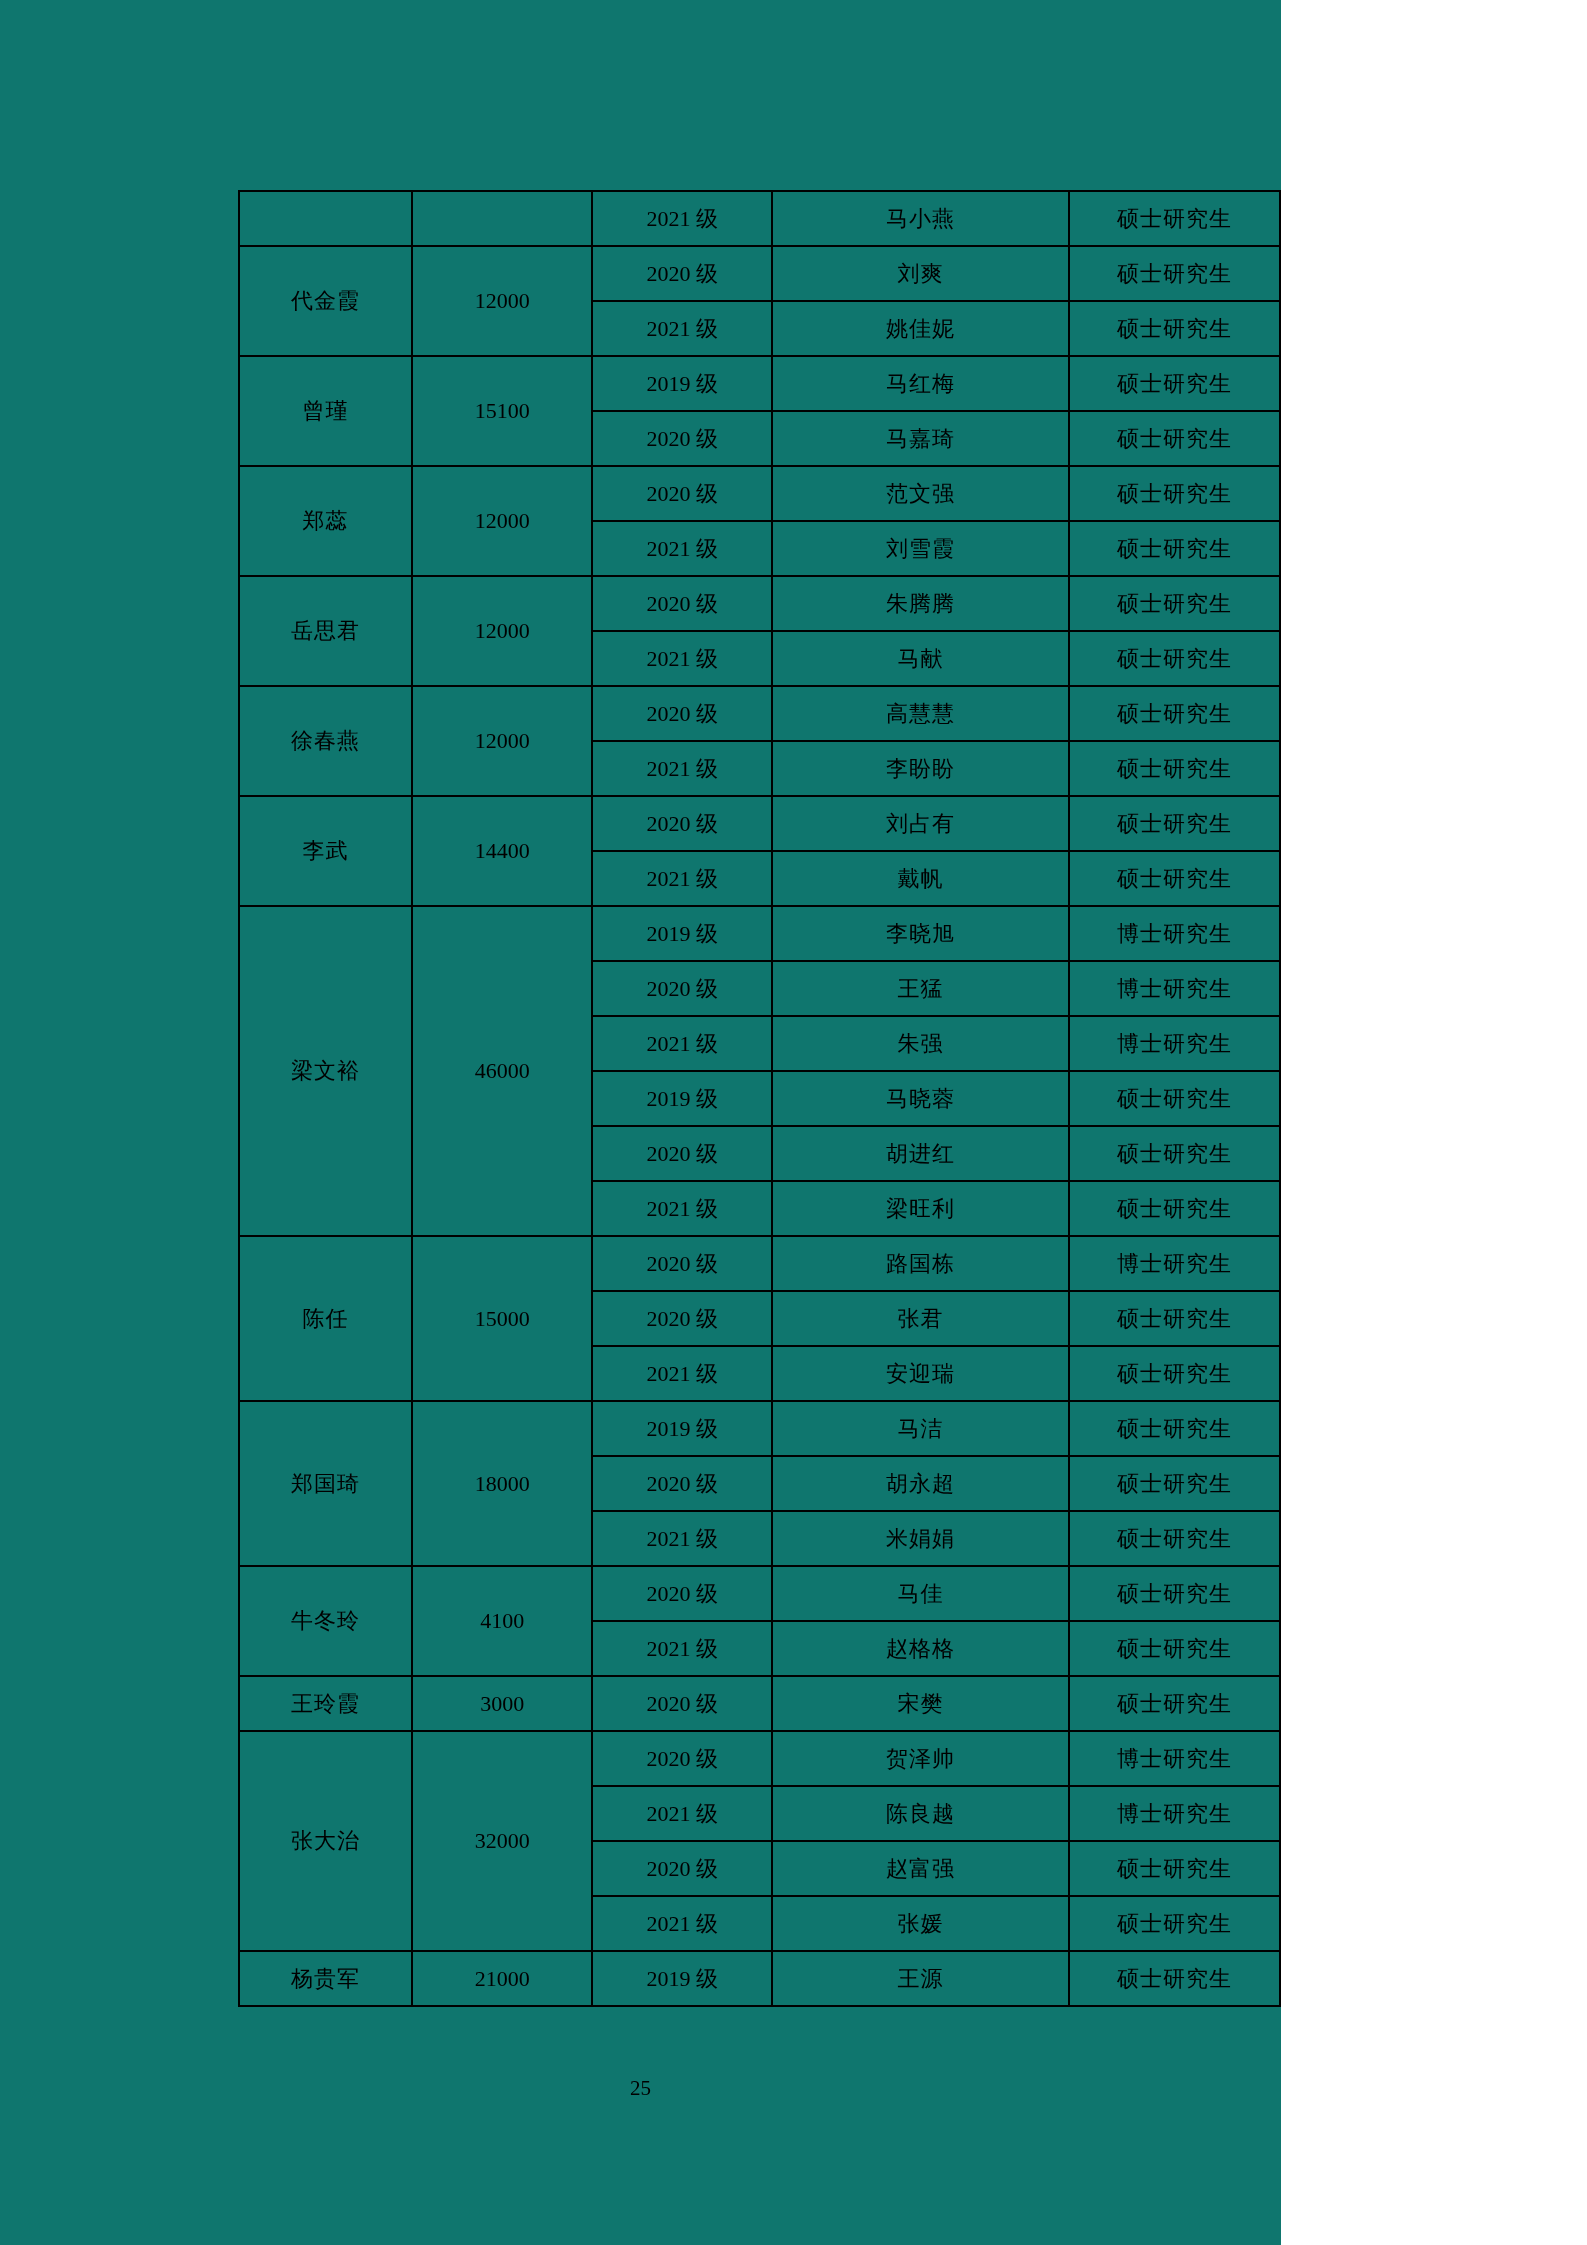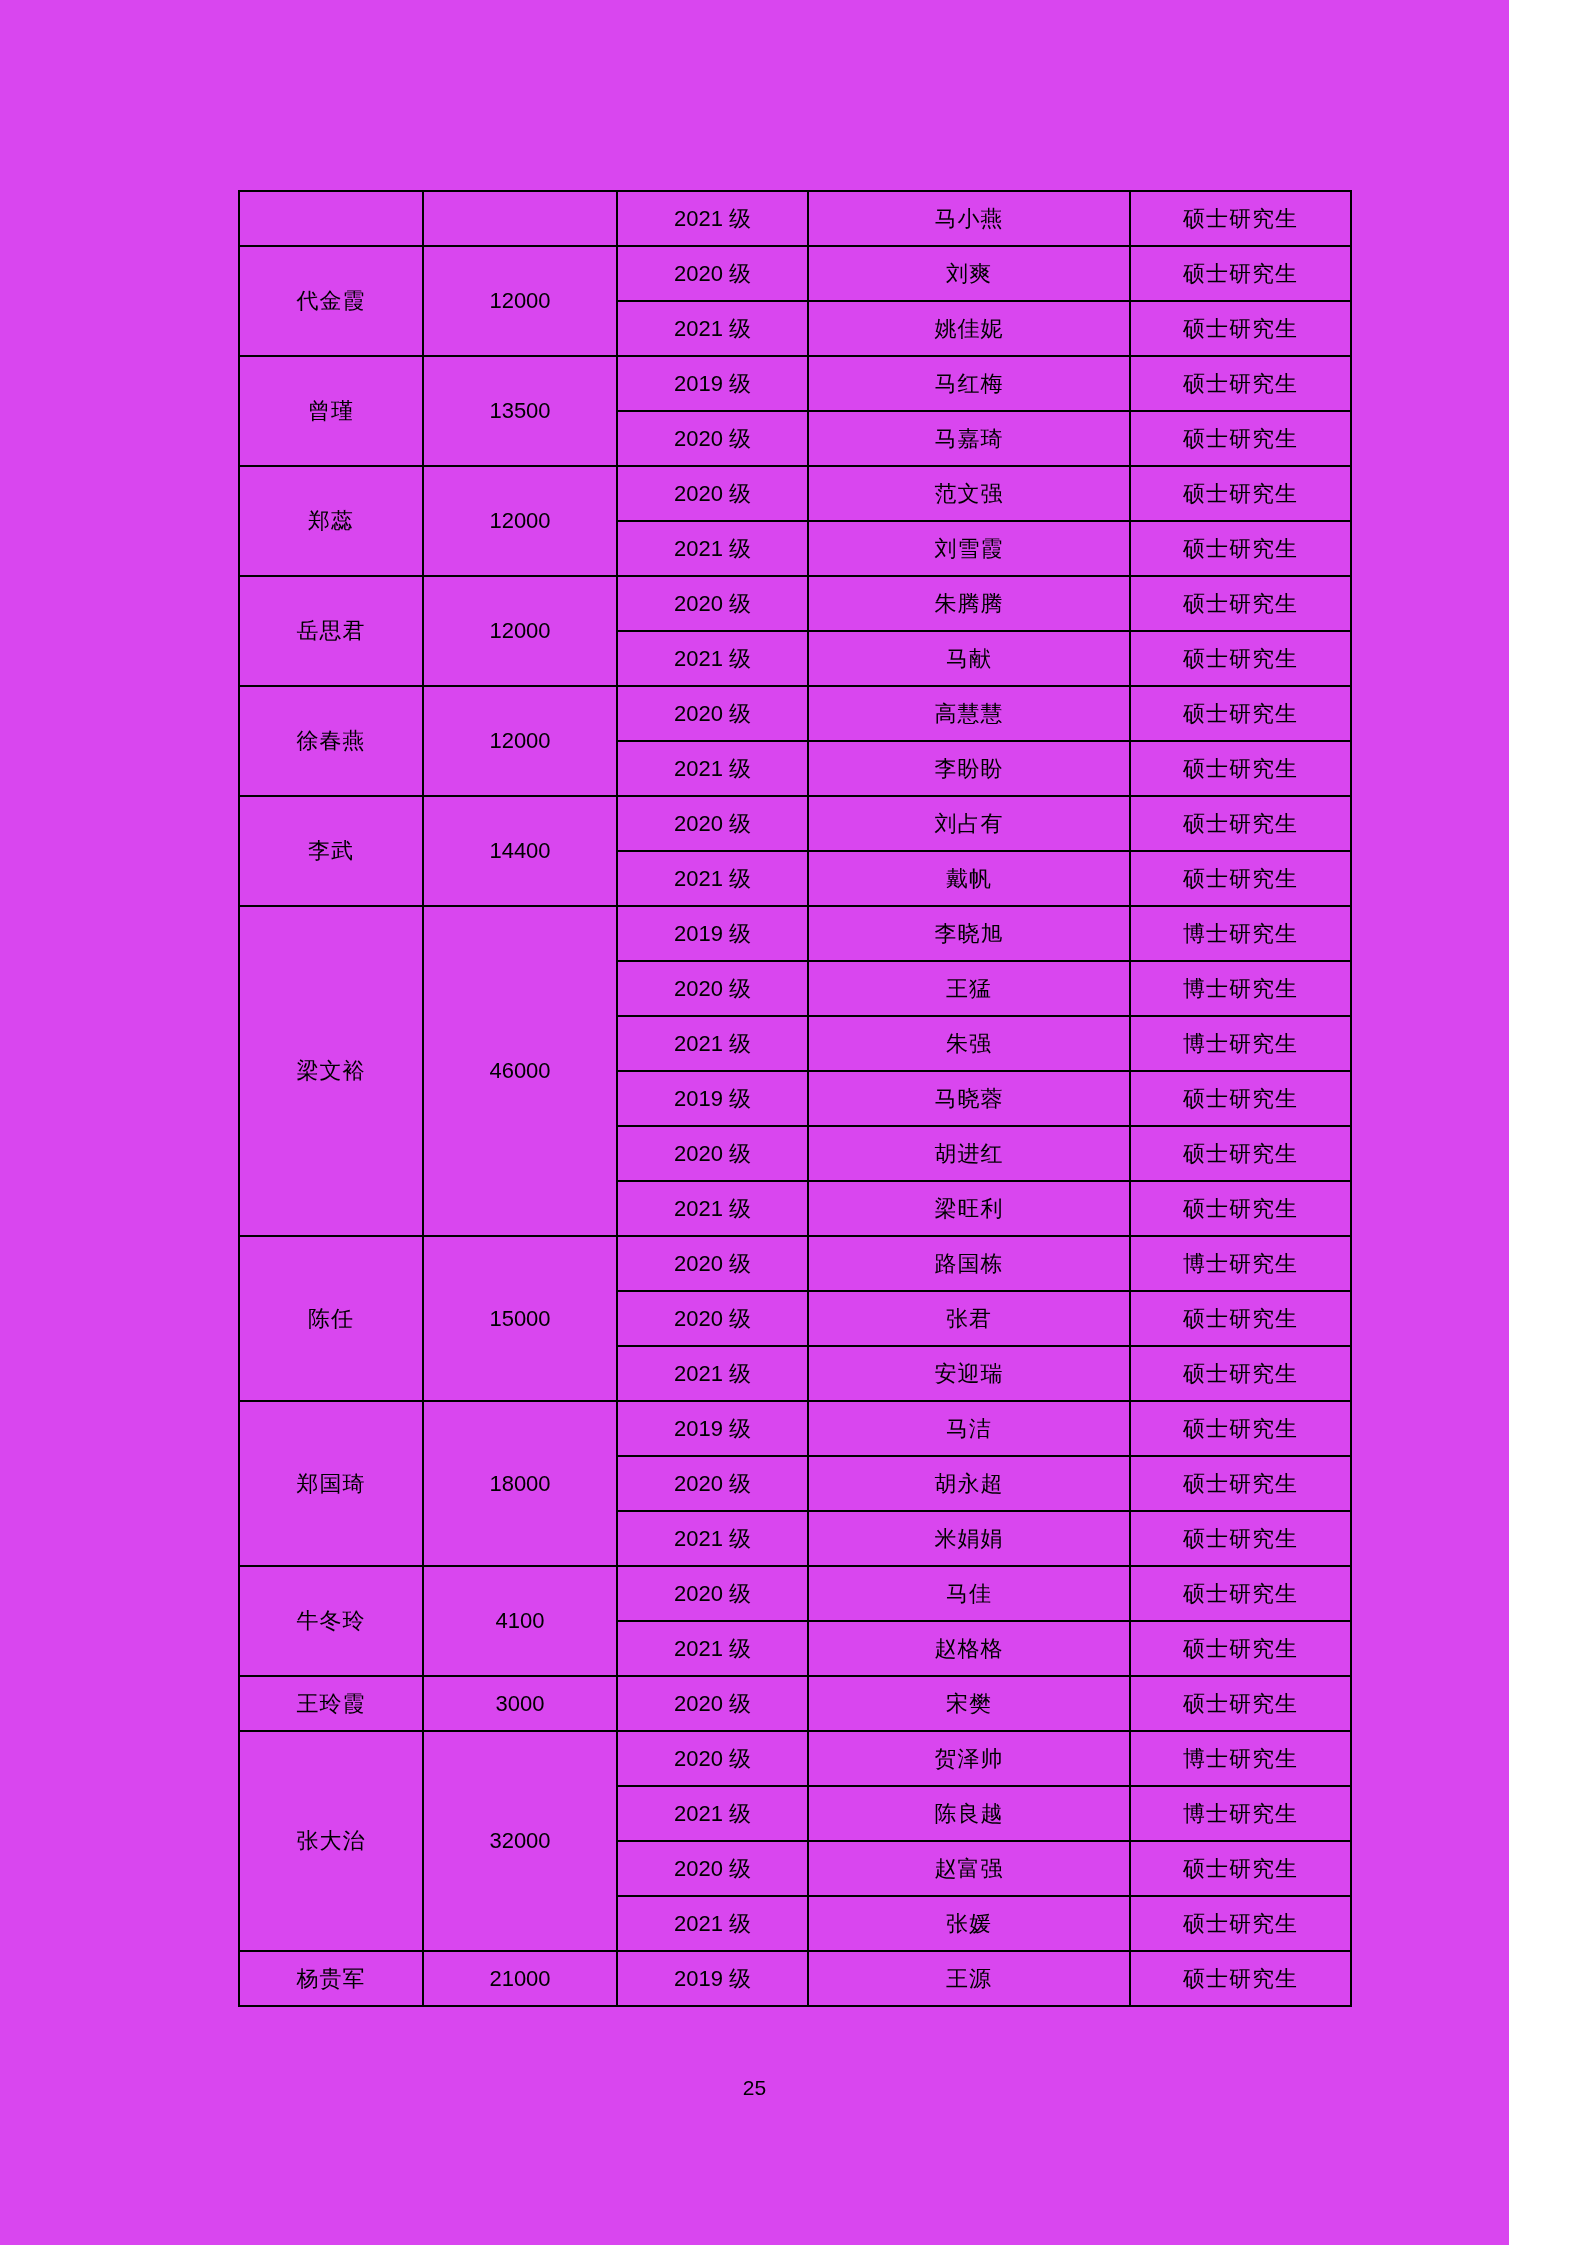--- a/index.html
+++ b/index.html
@@ -1,22 +1,22 @@
 <!DOCTYPE html>
 <html><head>
 <meta charset="utf-8">
 <style>
   html,body{margin:0;padding:0;background:#ffffff;}
   .page{
     position:relative;
-    width:1509px;
+    width:1281px;
     height:2245px;
-    background:#d946ef;
+    background:#0f766e;
     color:#000000;
-    font-family:Liberation Sans, sans-serif;
+    font-family:Liberation Serif, serif;
     overflow:hidden;
   }
   table.stipend{
     position:absolute;
     left:238px;
     top:190px;
     border-collapse:collapse;
     table-layout:fixed;
   }
   table.stipend td{
@@ -73,21 +73,21 @@
           <td>刘爽</td>
           <td>硕士研究生</td>
         </tr>
         <tr>
           <td style="letter-spacing: 0px;">2021 级</td>
           <td>姚佳妮</td>
           <td>硕士研究生</td>
         </tr>
         <tr>
           <td rowspan="2">曾瑾</td>
-          <td rowspan="2" style="letter-spacing: 0px;">13500</td>
+          <td rowspan="2" style="letter-spacing: 0px;">15100</td>
           <td style="letter-spacing: 0px;">2019 级</td>
           <td>马红梅</td>
           <td>硕士研究生</td>
         </tr>
         <tr>
           <td style="letter-spacing: 0px;">2020 级</td>
           <td>马嘉琦</td>
           <td>硕士研究生</td>
         </tr>
         <tr>

